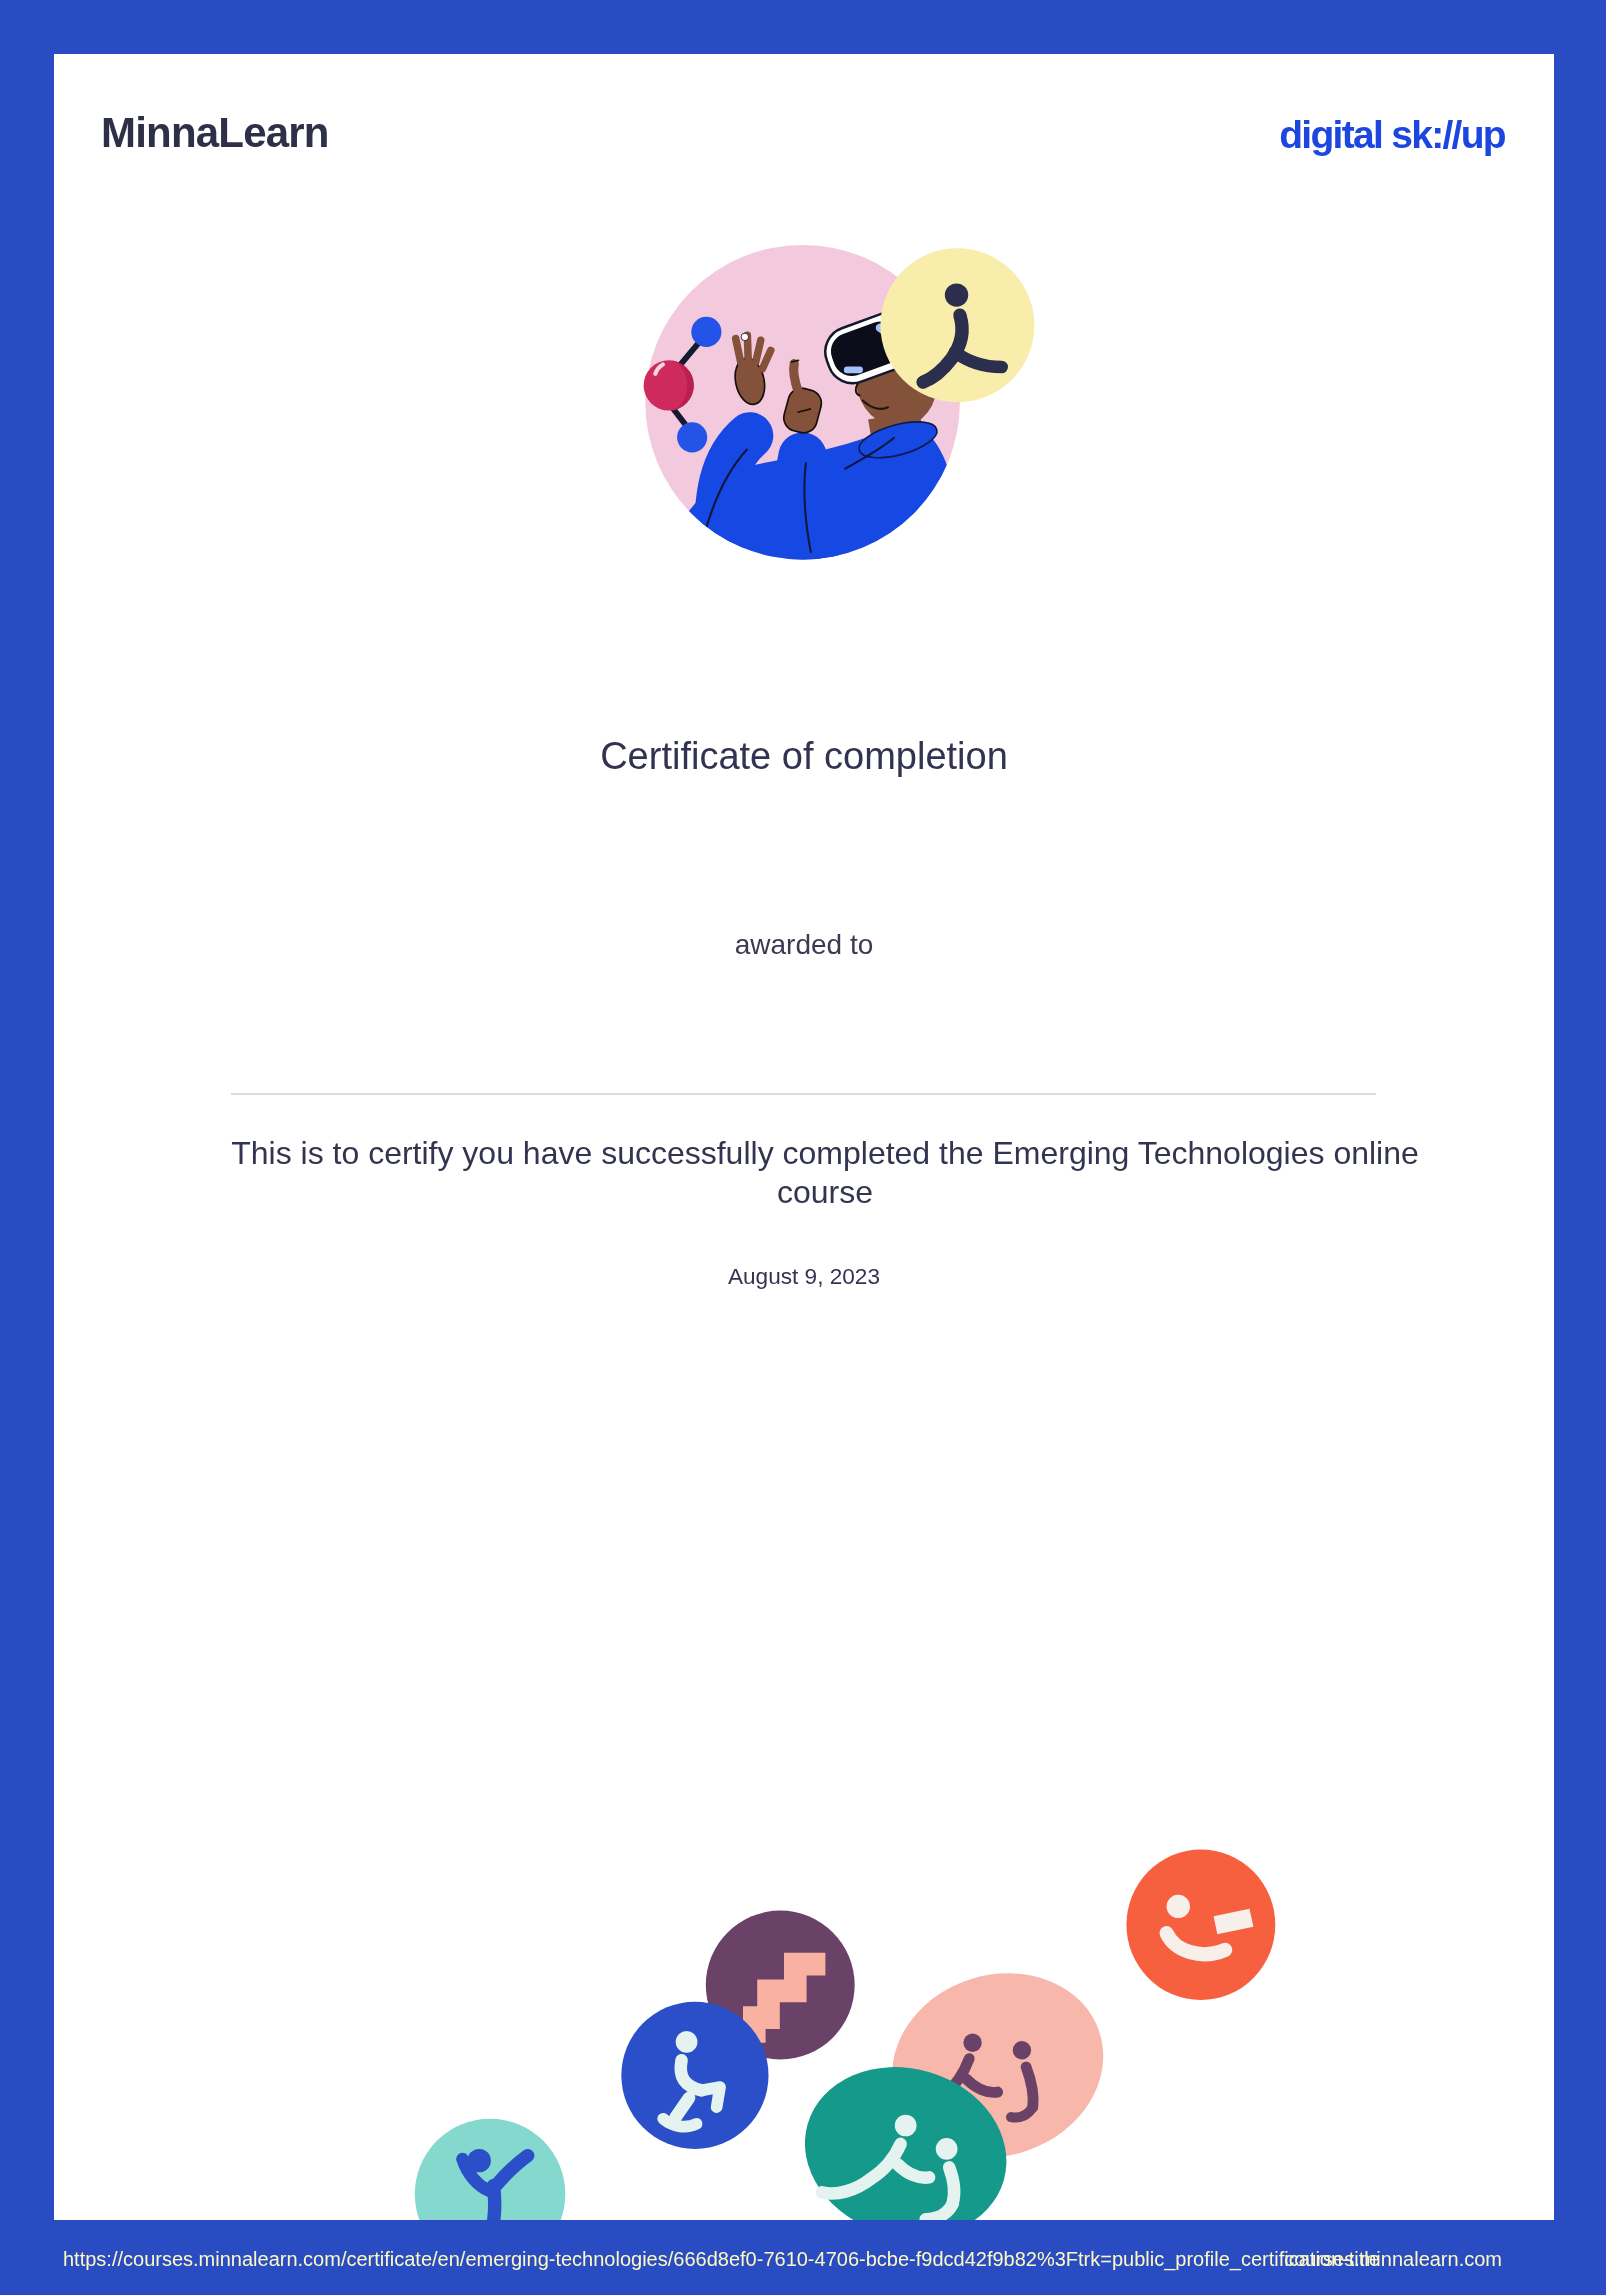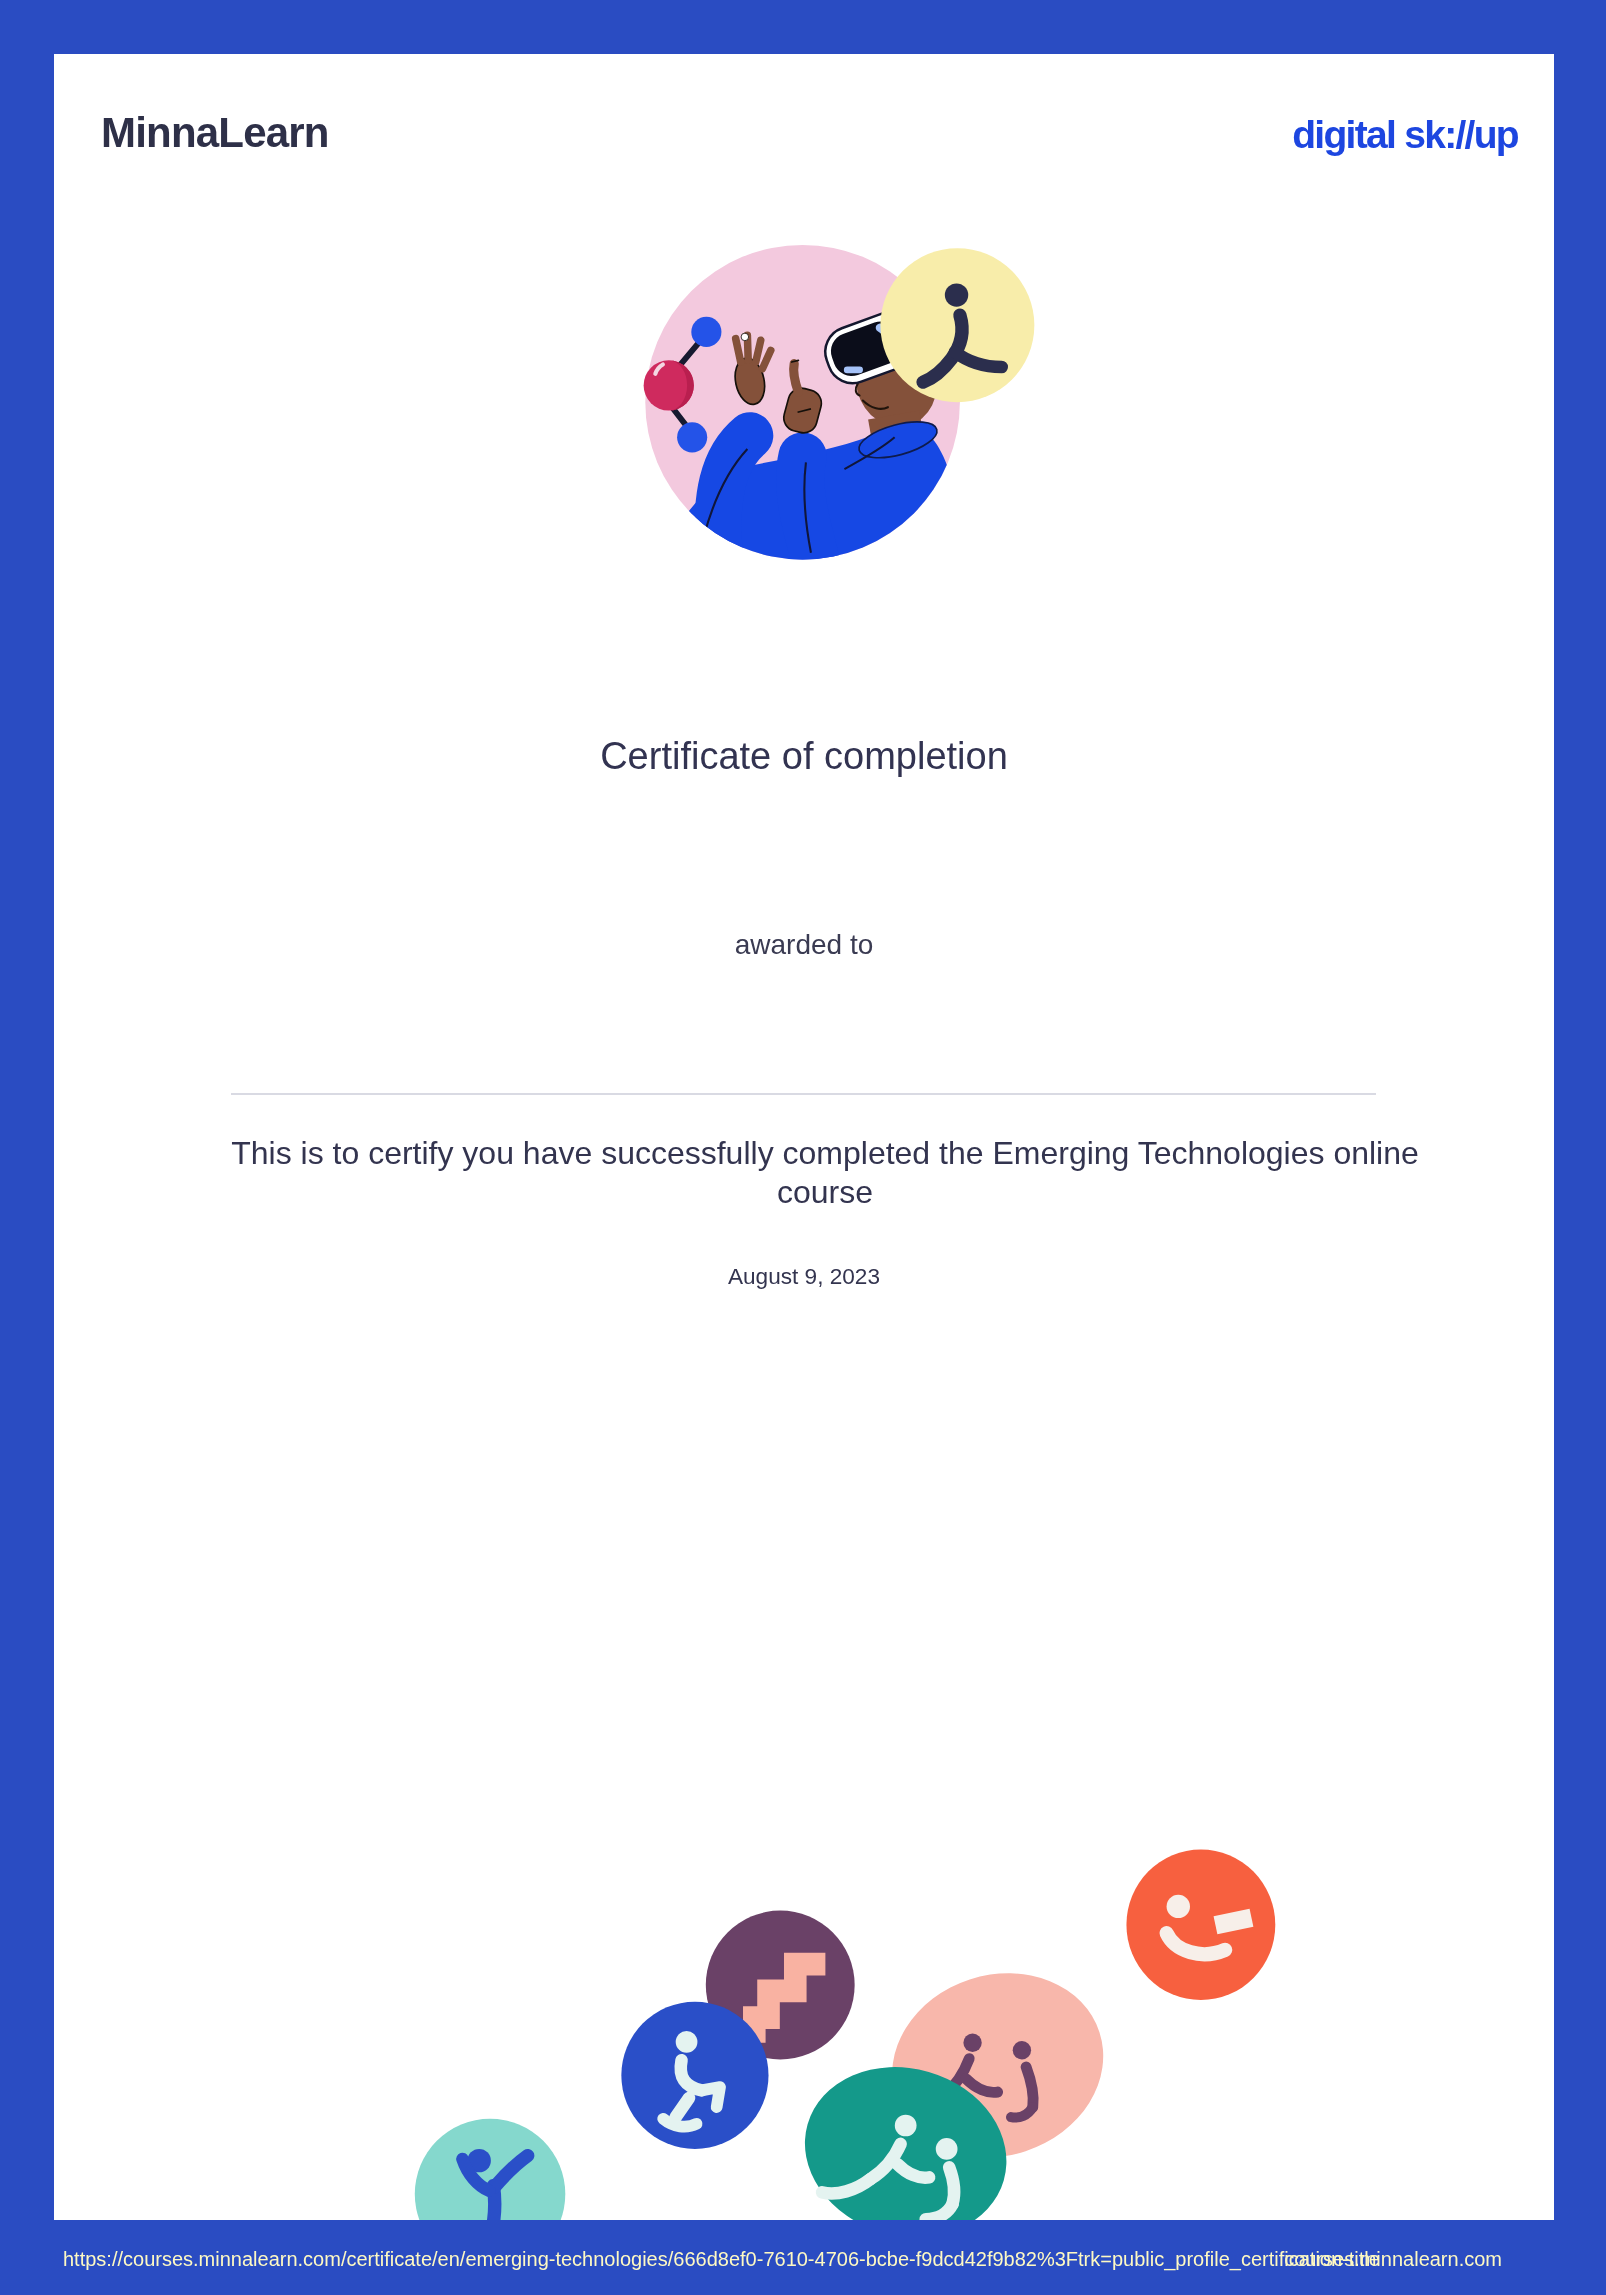--- a/index.html
+++ b/index.html
@@ -13,21 +13,21 @@
   .page{position:absolute;inset:0;}
   .card{
     position:absolute;left:54px;top:54px;width:1500px;height:2167px;
     background:#ffffff;
   }
   .brand{
     position:absolute;left:47px;top:55px;
     font-size:42px;font-weight:700;letter-spacing:-0.8px;color:#2e3048;
   }
   .partner{
-    position:absolute;right:36px;top:59px;
+    position:absolute;right:49px;top:59px;
     font-size:39px;font-weight:700;letter-spacing:-1.7px;color:#1d46e0;
   }
   .hero{position:absolute;left:516px;top:164px;width:502px;height:360px;}
   .ctext{position:absolute;left:0;width:100%;text-align:center;color:#323351;}
   .title{margin:0;top:576px;font-size:60px;font-weight:700;letter-spacing:-0.8px;}
   .subtitle{top:681px;font-size:38px;font-weight:400;}
   .awarded{top:875px;font-size:28px;color:#3a3b52;}
   .name{top:966px;font-size:40px;color:#2f3150;letter-spacing:-0.4px;}
   .rule{position:absolute;left:177px;top:1039px;width:1145px;height:1.7px;background:#d9dae3;}
   .desc{top:1080px;font-size:32px;line-height:39px;color:#33344f;margin-left:21px;}

